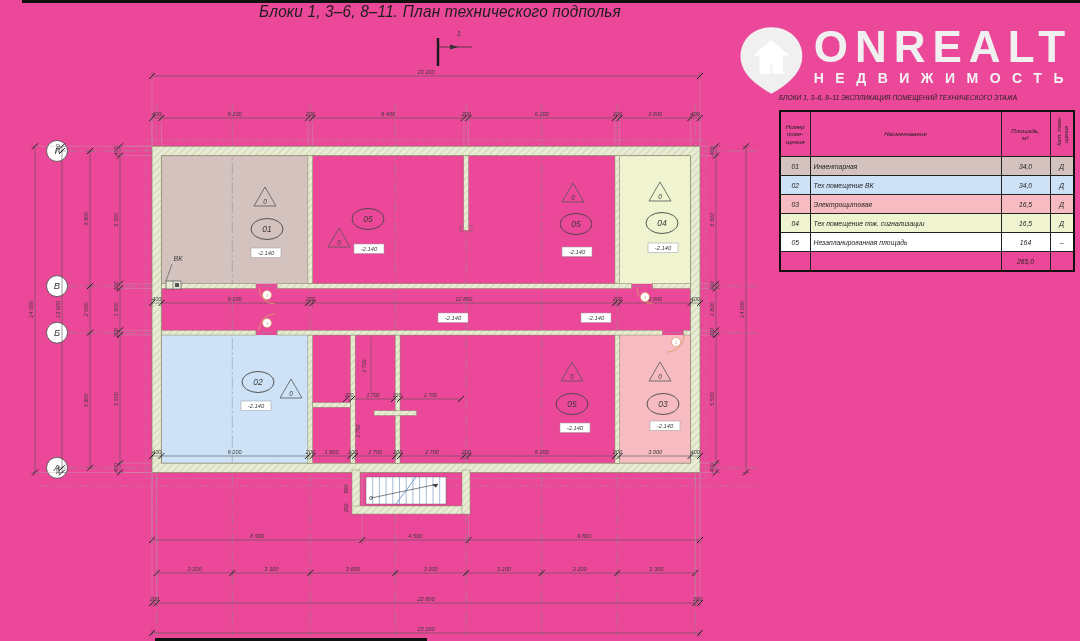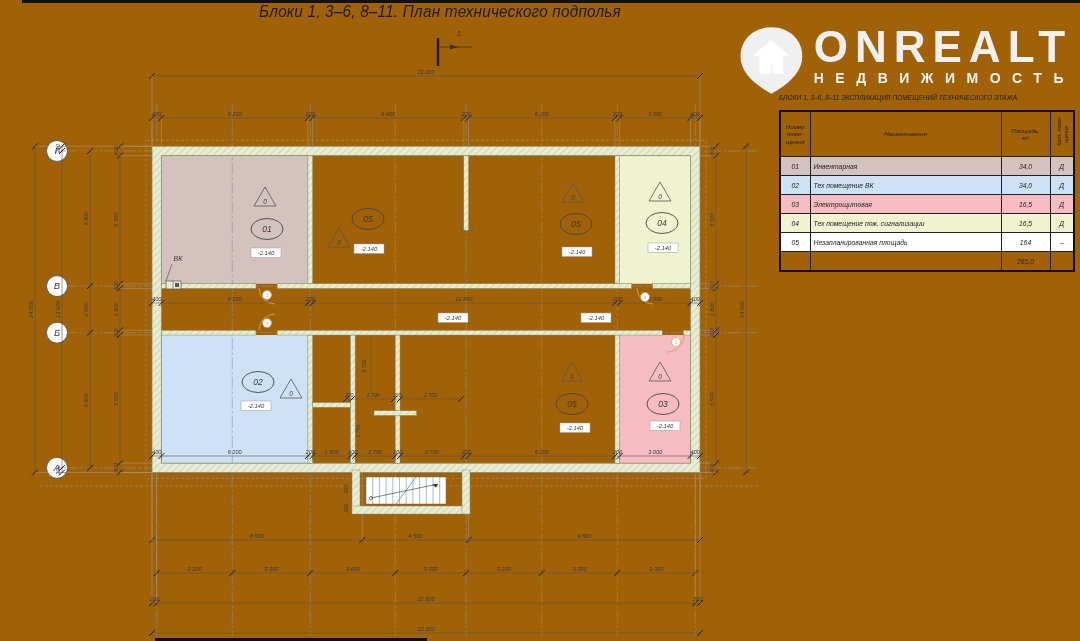--- a/index.html
+++ b/index.html
@@ -1,16 +1,16 @@
 <!DOCTYPE html>
 <html><head>
 <meta charset="utf-8">
 <style>
   html,body{margin:0;padding:0;background:#fff;}
-  .page{position:relative;width:1080px;height:641px;background:#a16207;overflow:hidden;
+  .page{position:relative;width:1080px;height:641px;background:#ec4899;overflow:hidden;
         font-family:"Liberation Sans",sans-serif;}
   .topbar{position:absolute;left:22px;top:0;width:1058px;height:2.5px;background:#111;}
   .botbar{position:absolute;left:155px;top:638px;width:272px;height:2.5px;background:#111;}
   .draw-title{position:absolute;left:205px;top:2px;width:470px;text-align:center;
         font-size:16.5px;font-style:italic;font-weight:500;color:#1d1d1d;
         transform:scaleX(.93);letter-spacing:.2px;white-space:nowrap;}
   
   .wm{position:absolute;left:735px;top:24px;width:340px;display:flex;align-items:flex-start;}
   .wm-txt{margin-left:6px;}
   .wm-brand{font-size:44px;font-weight:bold;letter-spacing:7px;color:#f0f0f0;line-height:46px;}

